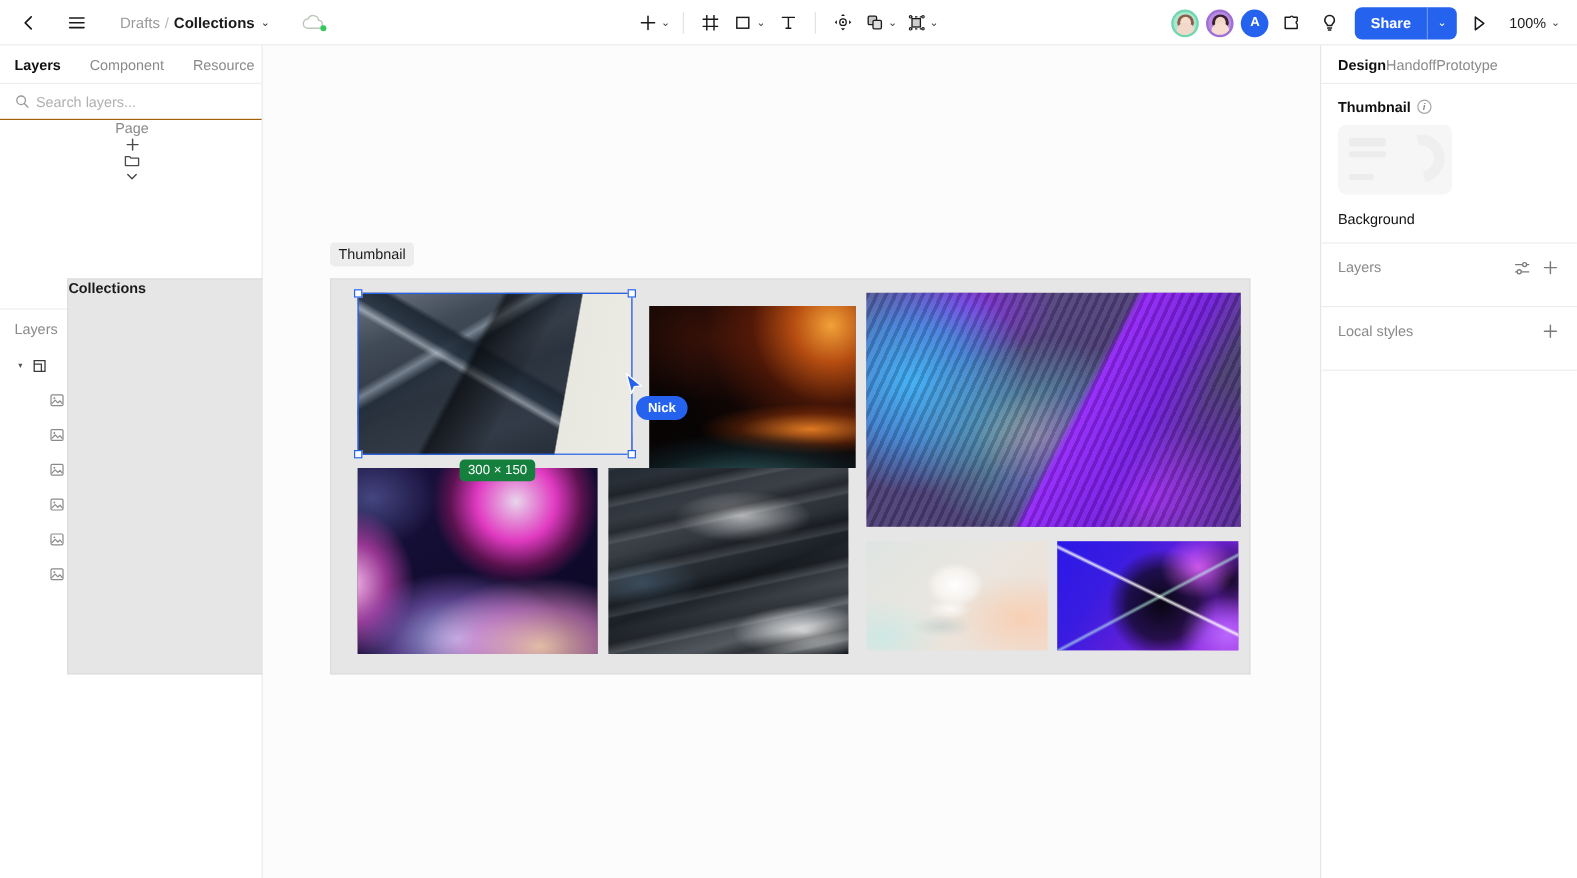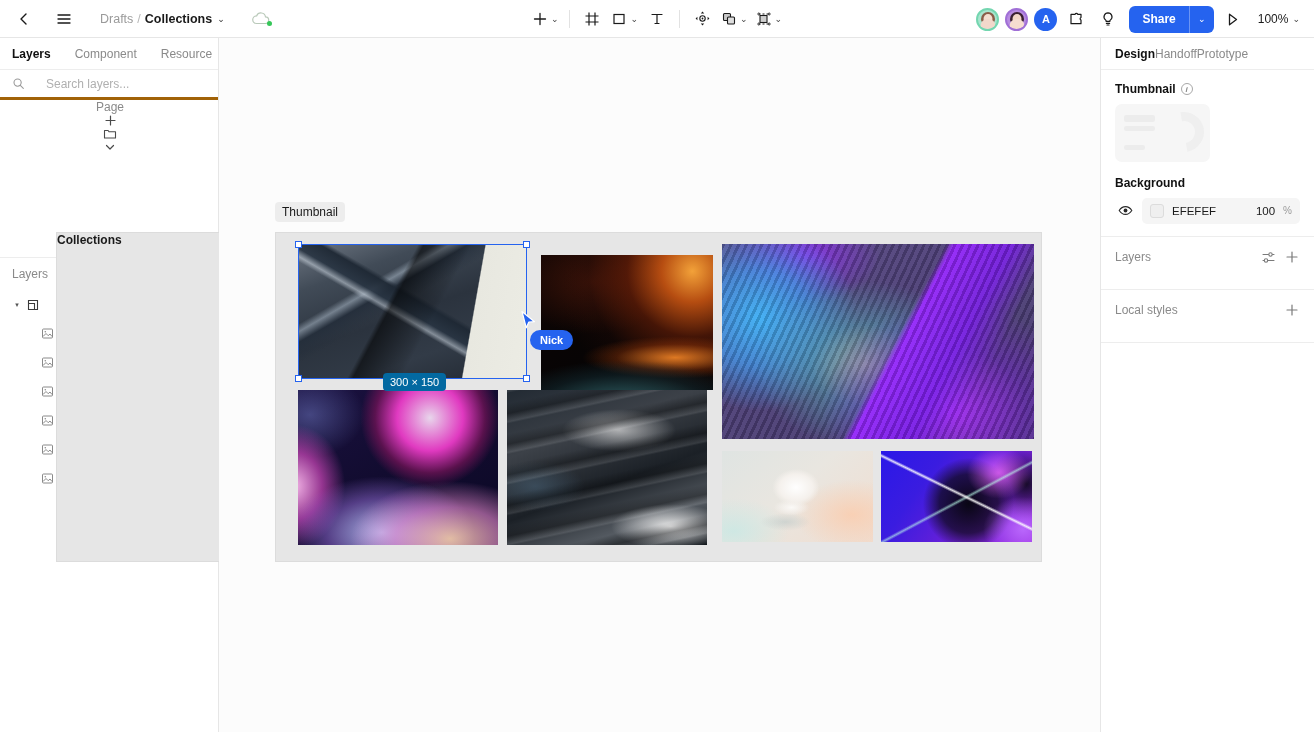--- a/index.html
+++ b/index.html
@@ -119,22 +119,22 @@
     width: 219px; height: 694px;
     background: #ffffff; border-right: 1px solid #e6e6e6;
   }
   .lp-tabs {
     display: flex; align-items: center; height: 32px;
     padding: 0 12px; gap: 24px; border-bottom: 1px solid #ededed;
   }
   .lp-tab { font-size: 12px; color: #8a8a8a; cursor: pointer; }
   .lp-tab.active { color: #111; font-weight: 700; }
   .lp-search {
-    display: flex; align-items: center; gap: 21px;
-    height: 30px; padding: 0 12px; border-bottom: 3px solid #a16207;
+    display: flex; align-items: center; gap: 5px;
+    height: 30px; padding: 0 12px; border-bottom: 1px solid #a16207;
   }
   .lp-search input {
     border: none; outline: none; font-size: 12px;
     color: #1a1a1a; background: transparent; width: 160px;
     font-family: "Liberation Sans", sans-serif;
   }
   .lp-search input::placeholder { color: #b0b0b0; }
   .lp-sec {
     display: flex; align-items: center; height: 30px;
     padding: 0 10px 0 12px; font-size: 12px; color: #8a8a8a; flex-direction: column;
@@ -275,22 +275,22 @@
   }
   .handle {
     position: absolute; width: 7px; height: 7px;
     background: #fff; border: 1px solid #2563ef;
   }
   .h-tl { left: -4px; top: -4px; }
   .h-tr { right: -4px; top: -4px; }
   .h-bl { left: -4px; bottom: -4px; }
   .h-br { right: -4px; bottom: -4px; }
   .dim-badge {
-    position: absolute; left: 107px; top: 140px;
-    background: #0369a1; color: #fff;
+    position: absolute; left: 107px; top: 150px;
+    background: #15803d; color: #fff;
     font-size: 11px; padding: 3px 7px; border-radius: 4px;
     white-space: nowrap; pointer-events: none;
   }
   .cursor-nick {
     position: absolute; left: 244px; top: 77px;
     pointer-events: none; width: 70px; height: 46px;
   }
   .nick-tag {
     position: absolute; left: 10px; top: 20px;
     background: #2563ef; color: #fff;
@@ -329,21 +329,21 @@
   .tb-b1 { left: 9px; top: 11px; width: 31px; height: 7px; }
   .tb-b2 { left: 9px; top: 22px; width: 31px; height: 5px; }
   .tb-b3 { left: 9px; top: 41px; width: 21px; height: 5px; }
   .tb-swoosh {
     position: absolute; right: 6px; top: 8px;
     width: 40px; height: 40px; border-radius: 50%;
     border: 9px solid #efefef; border-left-color: transparent;
     border-bottom-color: transparent; transform: rotate(35deg);
   }
   .rp-sub {
-    font-size: 12px; font-weight: 700; color: #111;
+    font-size: 12px; font-weight: 400; color: #111;
     margin: 14px 0 7px;
   }
   .bg-row {
     display: flex; align-items: center; gap: 7px;
     height: 27px; border-radius: 5px;
   }
   .eye-btn {
     width: 20px; height: 20px; display: flex; align-items: center;
     justify-content: center; color: #333; cursor: pointer;
   }
@@ -655,34 +655,20 @@
       <span class="info-ico">i</span>
     </div>
     <div class="thumb">
       <span class="tb-swoosh"></span>
       <span class="tb-bar tb-b1"></span>
       <span class="tb-bar tb-b2"></span>
       <span class="tb-bar tb-b3"></span>
     </div>
 
     <div class="rp-sub">Background</div>
-    <div class="bg-row">
-      <span class="eye-btn">
-        <svg width="15" height="15" viewBox="0 0 15 15" fill="none">
-          <path d="M1.2 7.5S3.6 3.6 7.5 3.6s6.3 3.9 6.3 3.9-2.4 3.9-6.3 3.9S1.2 7.5 1.2 7.5Z" stroke="#2a2a2a" stroke-width="1.1"></path>
-          <circle cx="7.5" cy="7.5" r="1.9" fill="#2a2a2a"></circle>
-        </svg>
-      </span>
-      <span class="bg-field">
-        <span class="swatch"></span>
-        <span class="hexval">EFEFEF</span>
-        <span class="opval">100</span>
-        <span class="opunit">%</span>
-      </span>
-    </div>
   </div>
 
   <div class="rp-divider"></div>
   <div class="rp-row">
     <span class="rp-row-lbl">Layers</span>
     <span class="rp-row-ico">
       <svg width="15" height="15" viewBox="0 0 15 15" fill="none">
         <path d="M2 4.5h11M2 10.5h11" stroke="#7a7a7a" stroke-width="1.1" stroke-linecap="round"></path>
         <circle cx="9.5" cy="4.5" r="1.7" fill="#fff" stroke="#7a7a7a" stroke-width="1.1"></circle>
         <circle cx="5" cy="10.5" r="1.7" fill="#fff" stroke="#7a7a7a" stroke-width="1.1"></circle>

